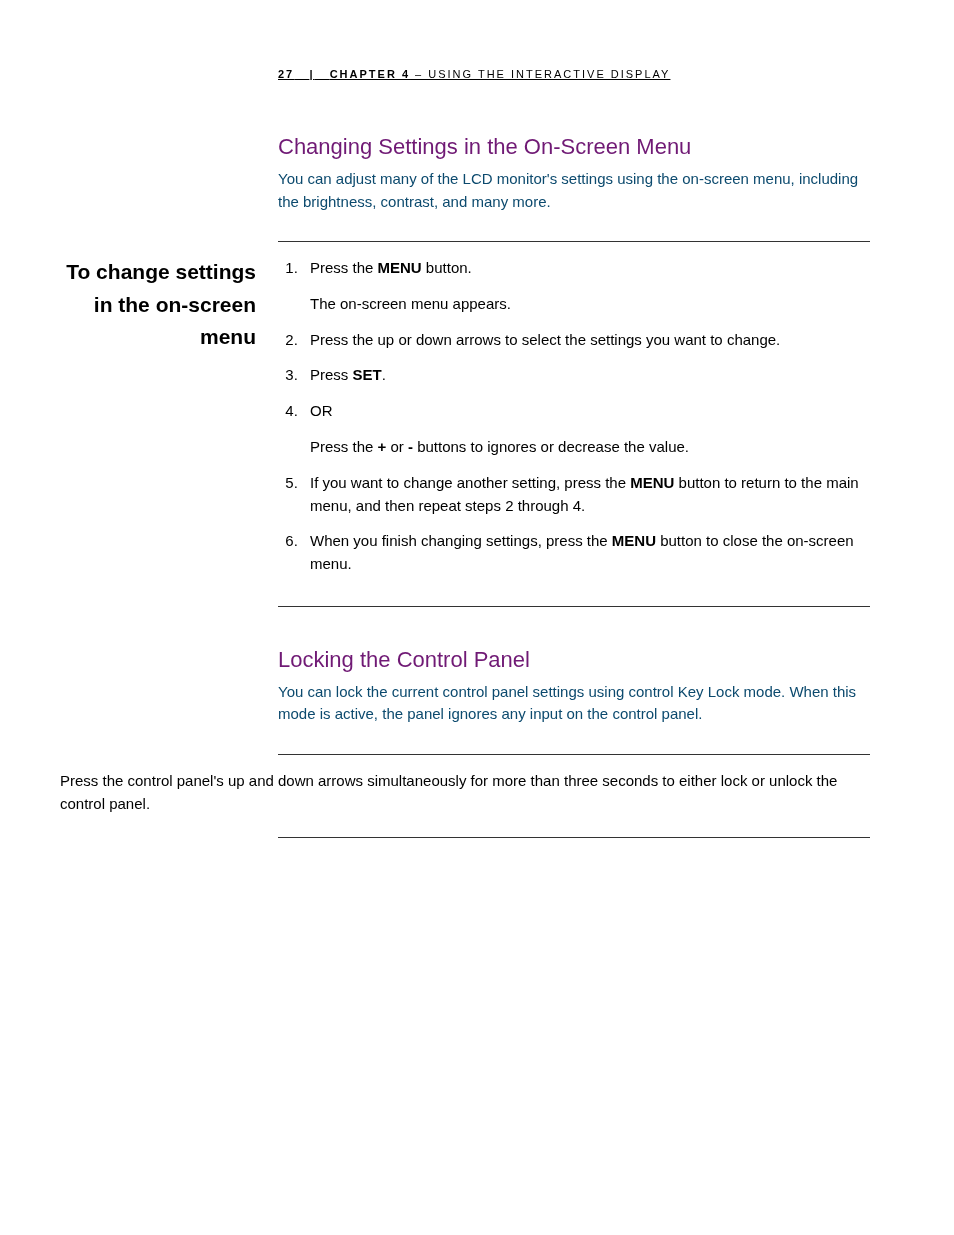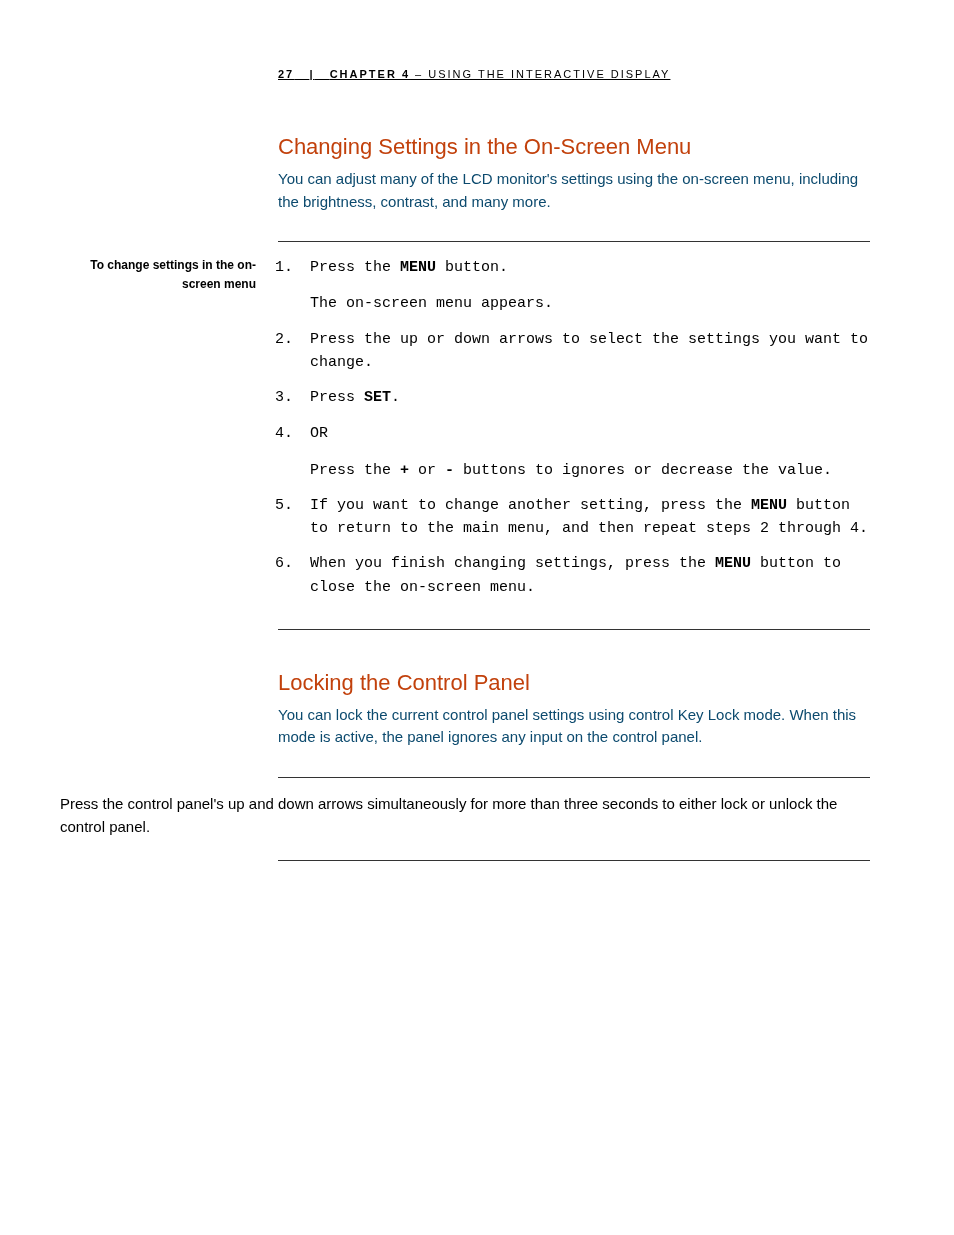--- a/index.html
+++ b/index.html
@@ -24,21 +24,21 @@
     color: #000;
     text-decoration: underline;
   }
   .header-line .light {
     font-weight: normal;
   }
   .content-block {
     margin-left: 218px;
   }
   h2.section-title {
-    color: #c2410c;
+    color: #701a75;
     font-weight: normal;
     font-size: 22px;
     margin: 0 0 8px 0;
   }
   .body-text {
     font-size: 15px;
     line-height: 1.5;
     margin: 0 0 28px 0;
     color: #0c4a6e;
   }
@@ -50,38 +50,37 @@
   .row {
     display: flex;
     margin-bottom: 0;
   }
   .sidenote {
     width: 218px;
     min-width: 218px;
     box-sizing: border-box;
     padding-right: 22px;
     text-align: right;
-    font-size: 12px;
+    font-size: 21px;
     font-weight: bold;
     line-height: 1.55;
     padding-top: 0px;
   }
   .main-col {
     flex: 1;
   }
   ol.steps {
     margin: 0;
     padding: 0 0 0 24px;
     font-size: 15px;
     line-height: 1.55;
   }
   ol.steps li {
     padding-left: 8px;
     margin-bottom: 12px;
-    font-family: Liberation Mono, monospace;
   }
   ol.steps li .sub {
     margin-top: 13px;
   }
   .simple-para {
     font-size: 15px;
     line-height: 1.55;
     margin: 0;
   }
   .sep-bar {

